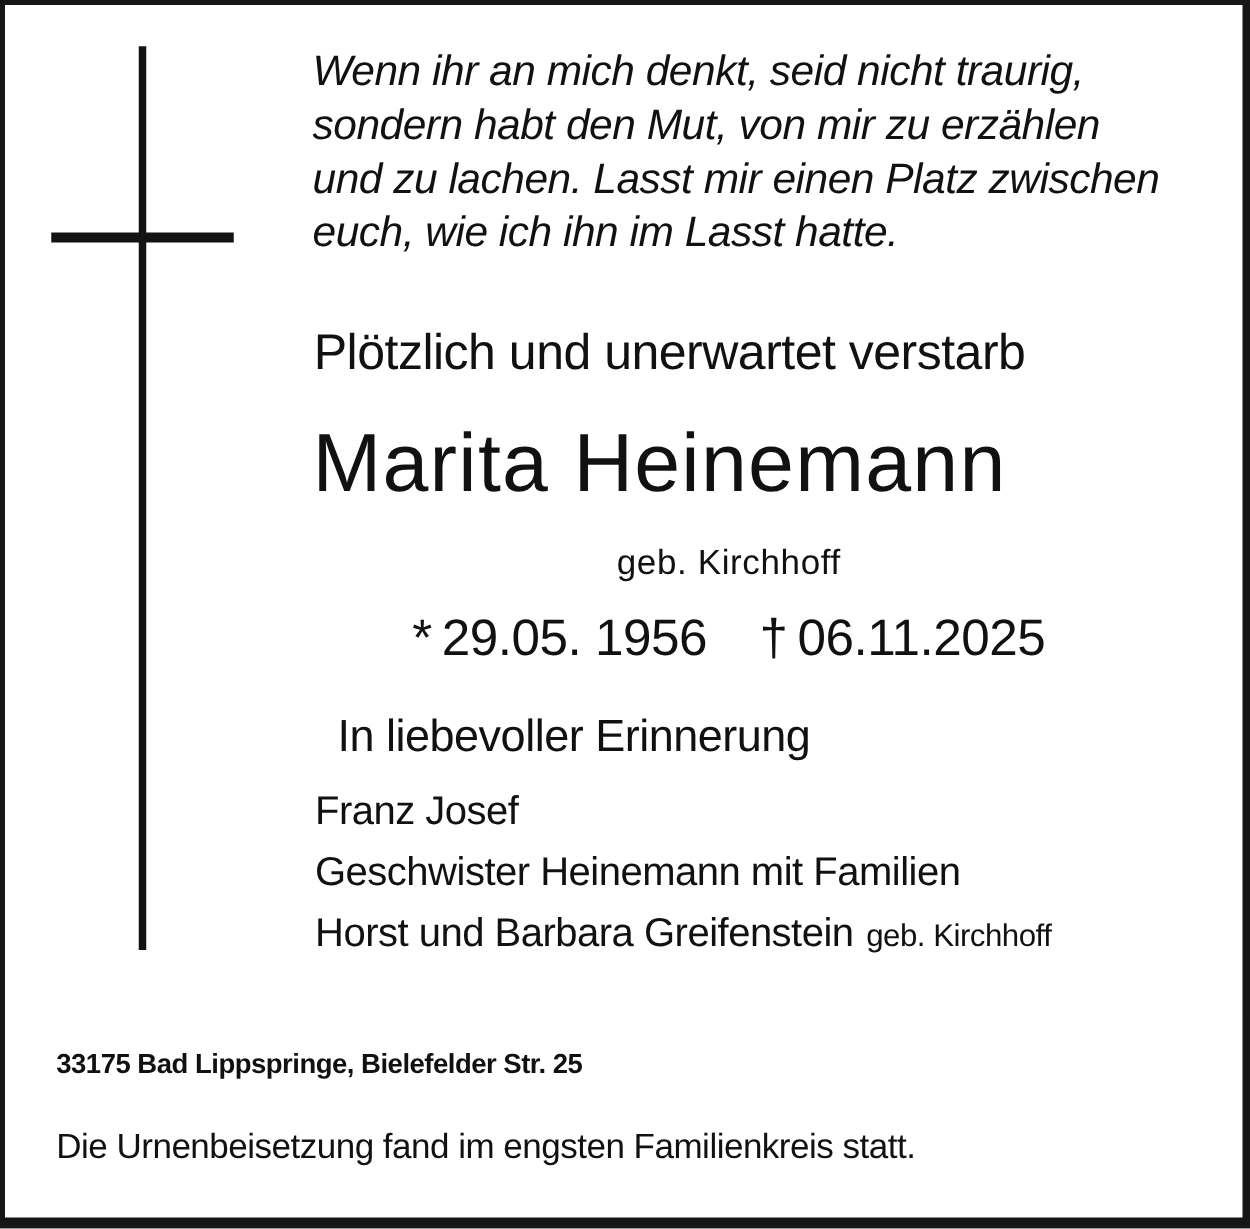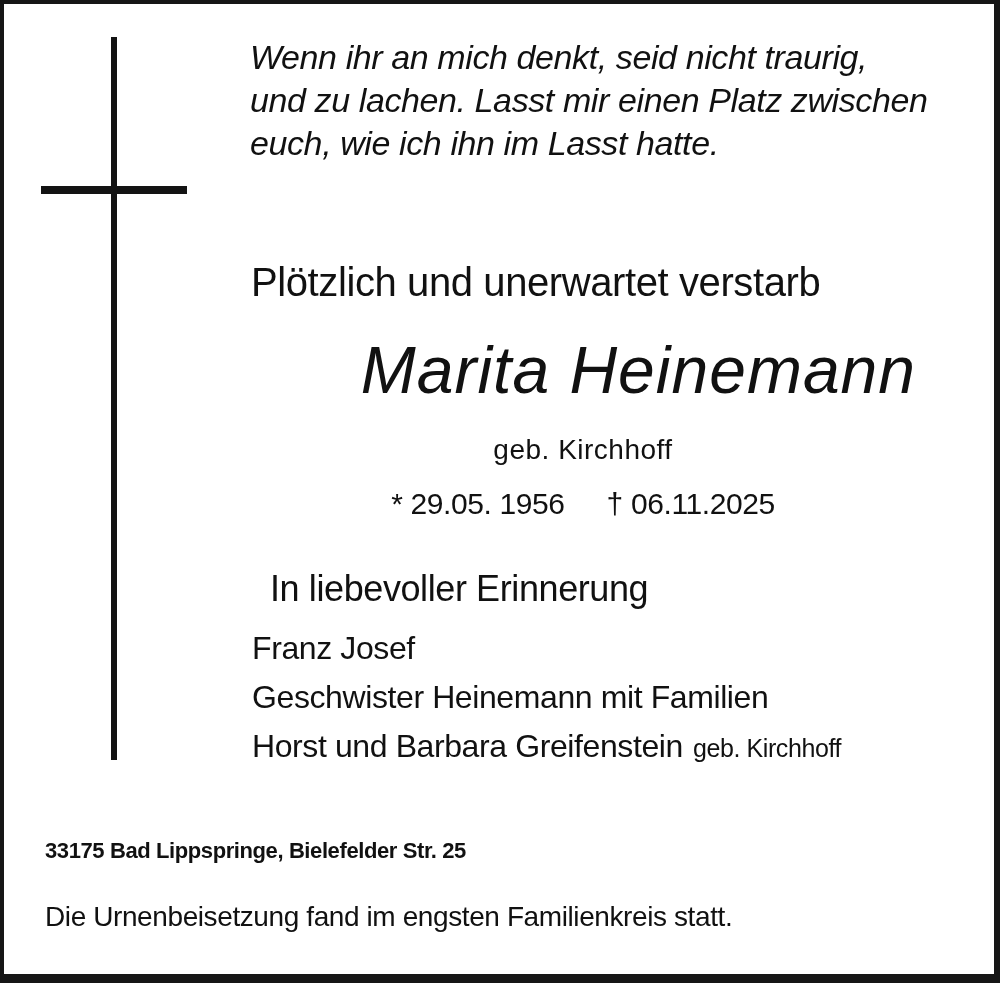--- a/index.html
+++ b/index.html
@@ -59,22 +59,21 @@
     left: 251px;
     top: 260px;
     font-size: 40px;
     white-space: nowrap;
   }
   .name {
     position: absolute;
     left: 250px;
     top: 332px;
     width: 666px;
-    text-align: right;
-    font-style: italic;
+    text-align: left;
     font-weight: 500;
     font-size: 66px;
     letter-spacing: 1px;
     white-space: nowrap;
   }
   .maiden {
     position: absolute;
     left: 250px;
     top: 434px;
     width: 666px;
@@ -82,21 +81,21 @@
     font-size: 28px;
     letter-spacing: 0.5px;
     white-space: nowrap;
   }
   .dates {
     position: absolute;
     left: 250px;
     top: 487px;
     width: 666px;
     text-align: center;
-    font-size: 30px;
+    font-size: 41px;
     white-space: nowrap;
   }
   .dates .death-group { margin-left: 42px; }
   .dates .symbol { margin-right: 8px; }
   .memorial {
     position: absolute;
     left: 270px;
     top: 568px;
     font-size: 36px;
     white-space: nowrap;
@@ -137,20 +136,21 @@
 
   <div class="frame"></div>
 
   <div>
     <div class="cross-v"></div>
     <div class="cross-h"></div>
   </div>
 
   <div class="quote">
     <div>Wenn ihr an mich denkt, seid nicht traurig,</div>
+    <div>sondern habt den Mut, von mir zu erzählen</div>
     <div>und zu lachen. Lasst mir einen Platz zwischen</div>
     <div>euch, wie ich ihn im Lasst hatte.</div>
   </div>
 
   <div class="intro">Plötzlich und unerwartet verstarb</div>
 
   <div class="name">Marita Heinemann</div>
 
   <div class="maiden">geb. Kirchhoff</div>
 

